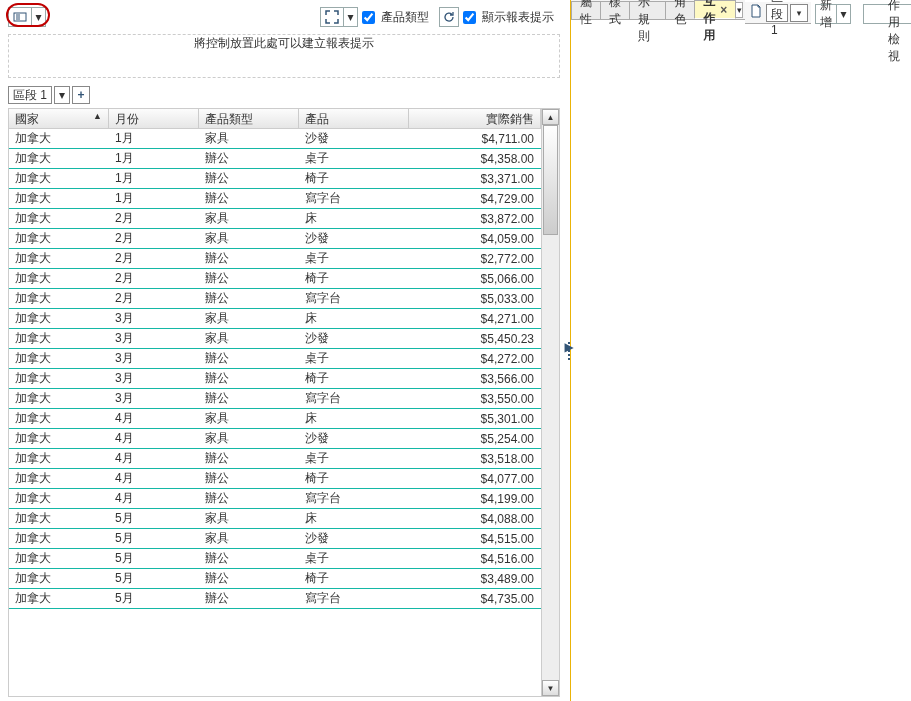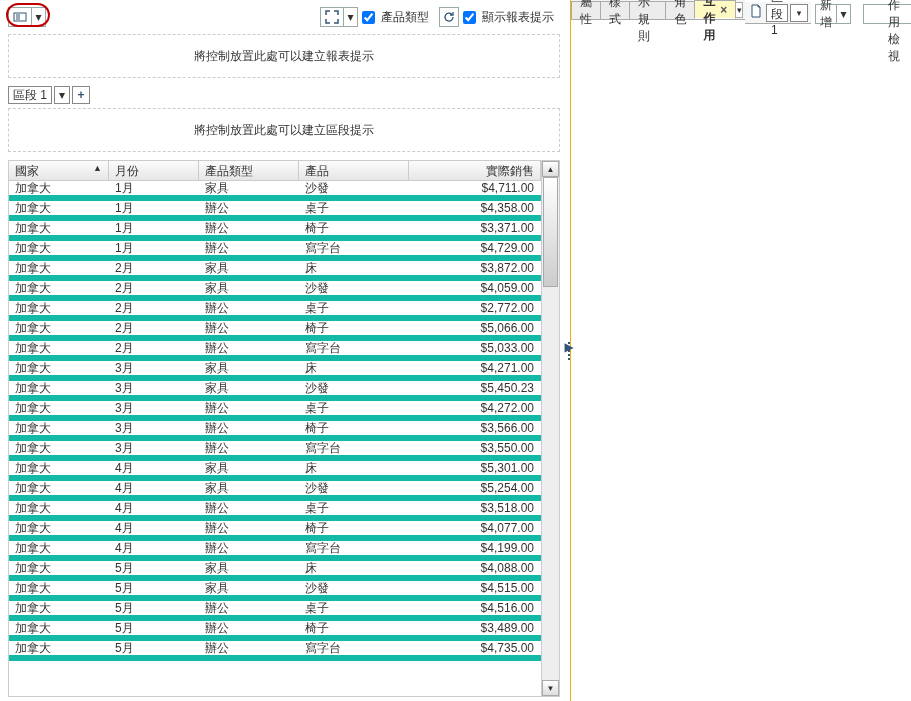--- a/index.html
+++ b/index.html
@@ -7,33 +7,33 @@
 .left{flex:0 0 568px;display:flex;flex-direction:column;padding:4px 8px;position:relative}
 .toolbar{display:flex;align-items:center;height:26px;gap:4px;margin-bottom:4px}
 .tb-btn{border:1px solid #9aa;background:#fff;height:20px;min-width:20px;display:flex;align-items:center;justify-content:center;cursor:pointer;font-size:12px}
 .tb-split{border:1px solid #9aa;background:#fff;height:20px;display:flex}
 .tb-split>span{padding:0 4px;display:flex;align-items:center}
 .tb-split .arrow{border-left:1px solid #9aa;width:14px;display:flex;align-items:center;justify-content:center}
 .hl-oval{position:absolute;top:3px;left:6px;width:44px;height:24px;border:2px solid #c00000;border-radius:12px;pointer-events:none}
 .spacer{flex:1}
 .cb{width:13px;height:13px;cursor:pointer}
 .lbl{margin:0 6px 0 2px}
-.dz{border:1px dashed #ccc;height:44px;display:flex;align-items:center;justify-content:center;color:#888;margin-bottom:8px}
+.dz{border:1px dashed #ccc;height:44px;display:flex;justify-content:center;color:#888;margin-bottom:8px}
 .sec-head{display:flex;align-items:center;gap:2px;margin-bottom:4px}
 .sec-head .fld{border:1px solid #888;height:18px;padding:0 4px;background:#fff;display:flex;align-items:center}
 .sec-head .dd{border:1px solid #888;width:16px;height:18px;display:flex;align-items:center;justify-content:center;cursor:pointer}
 .sec-head .plus{border:1px solid #888;width:18px;height:18px;display:flex;align-items:center;justify-content:center;cursor:pointer;font-weight:bold;color:#357}
 .table-wrap{flex:1;display:flex;border:1px solid #ccc;min-height:0}
 .tbl{flex:1;overflow:hidden;display:flex;flex-direction:column}
 .thead{display:flex;background:linear-gradient(#fcfcfc,#e6e6e6);border-bottom:1px solid #ccc;height:20px}
 .thead .th{border-right:1px solid #ccc;padding:2px 6px;display:flex;}
 .c1{width:100px}.c2{width:90px}.c3{width:100px}.c4{width:110px}.c5{flex:1;justify-content:flex-end}
 .sort-ic{margin-left:auto;font-size:9px}
 .rows{flex:1;overflow-y:auto}
-.rows .tr{display:flex;height:20px;border-bottom:6px solid #14b8a6}
+.rows .tr{display:flex;height:20px;border-bottom:1px solid #14b8a6}
 .rows .td{padding:2px 6px;display:flex;align-items:center;border-right:1px solid transparent}
 .rows .c5{justify-content:flex-end}
 .scroll{width:18px;border-left:1px solid #ccc;background:#f0f0f0;display:flex;flex-direction:column}
 .scroll .sb-btn{height:16px;border:1px solid #aaa;background:linear-gradient(#fff,#ddd);display:flex;align-items:center;justify-content:center;font-size:8px;cursor:pointer}
 .scroll .track{flex:1;background:#eee;position:relative}
 .scroll .thumb{position:absolute;top:0;left:1px;right:1px;height:110px;background:linear-gradient(#fff,#ccc);border:1px solid #aaa;cursor:pointer}
 .splitter{width:8px;background:#fff;position:relative;display:flex;align-items:center;justify-content:center}
 .splitter .dots{display:flex;flex-direction:column;gap:2px}
 .splitter .dots span{width:2px;height:2px;background:#357}
 .splitter .arrow-r{position:absolute;top:340px}
@@ -86,23 +86,20 @@
   <div class="dz">
     <span>將控制放置此處可以建立報表提示</span>
   </div>
 
   <div class="sec-head">
     <div class="fld">區段 1</div>
     <div class="dd">▾</div>
     <div class="plus">+</div>
   </div>
 
-  <div class="dz">
-    <span>將控制放置此處可以建立區段提示</span>
-  </div>
 
   <div class="table-wrap">
     <div class="tbl">
       <div class="thead">
         <div class="th c1">
             <span>國家</span>
             <span class="sort-ic">▲</span>
           </div>
         <div class="th c2">
             <span>月份</span>

